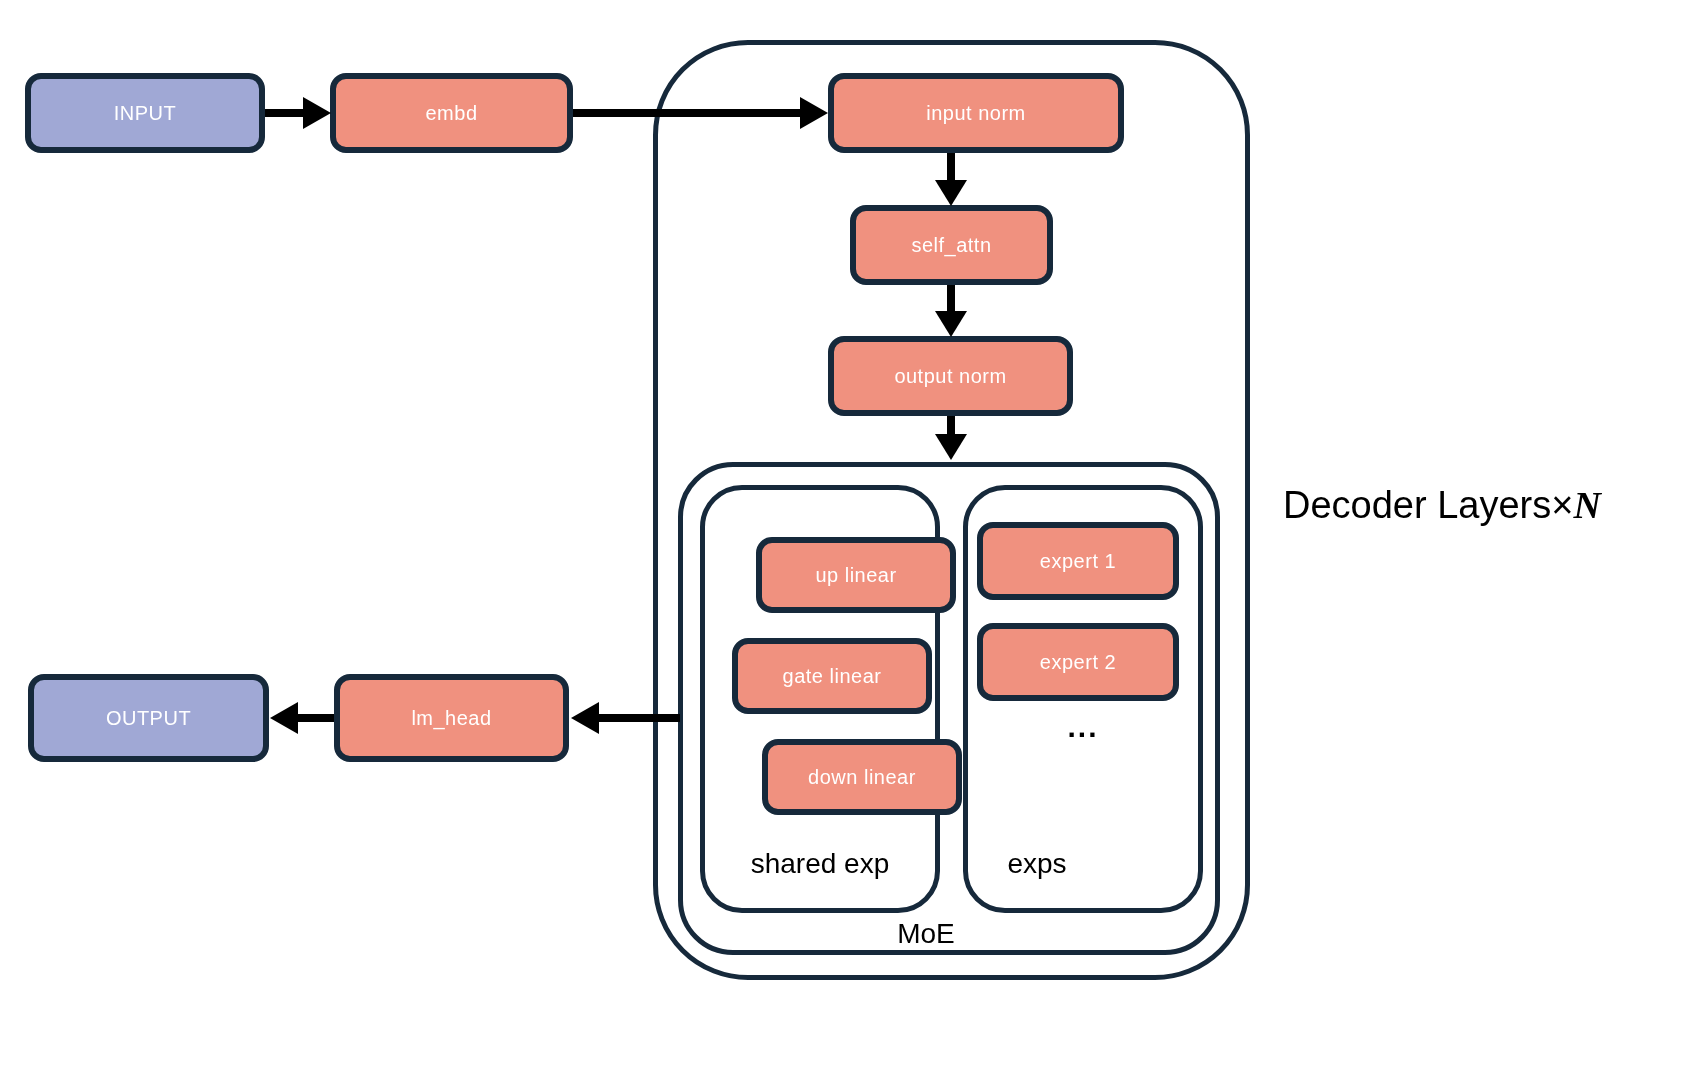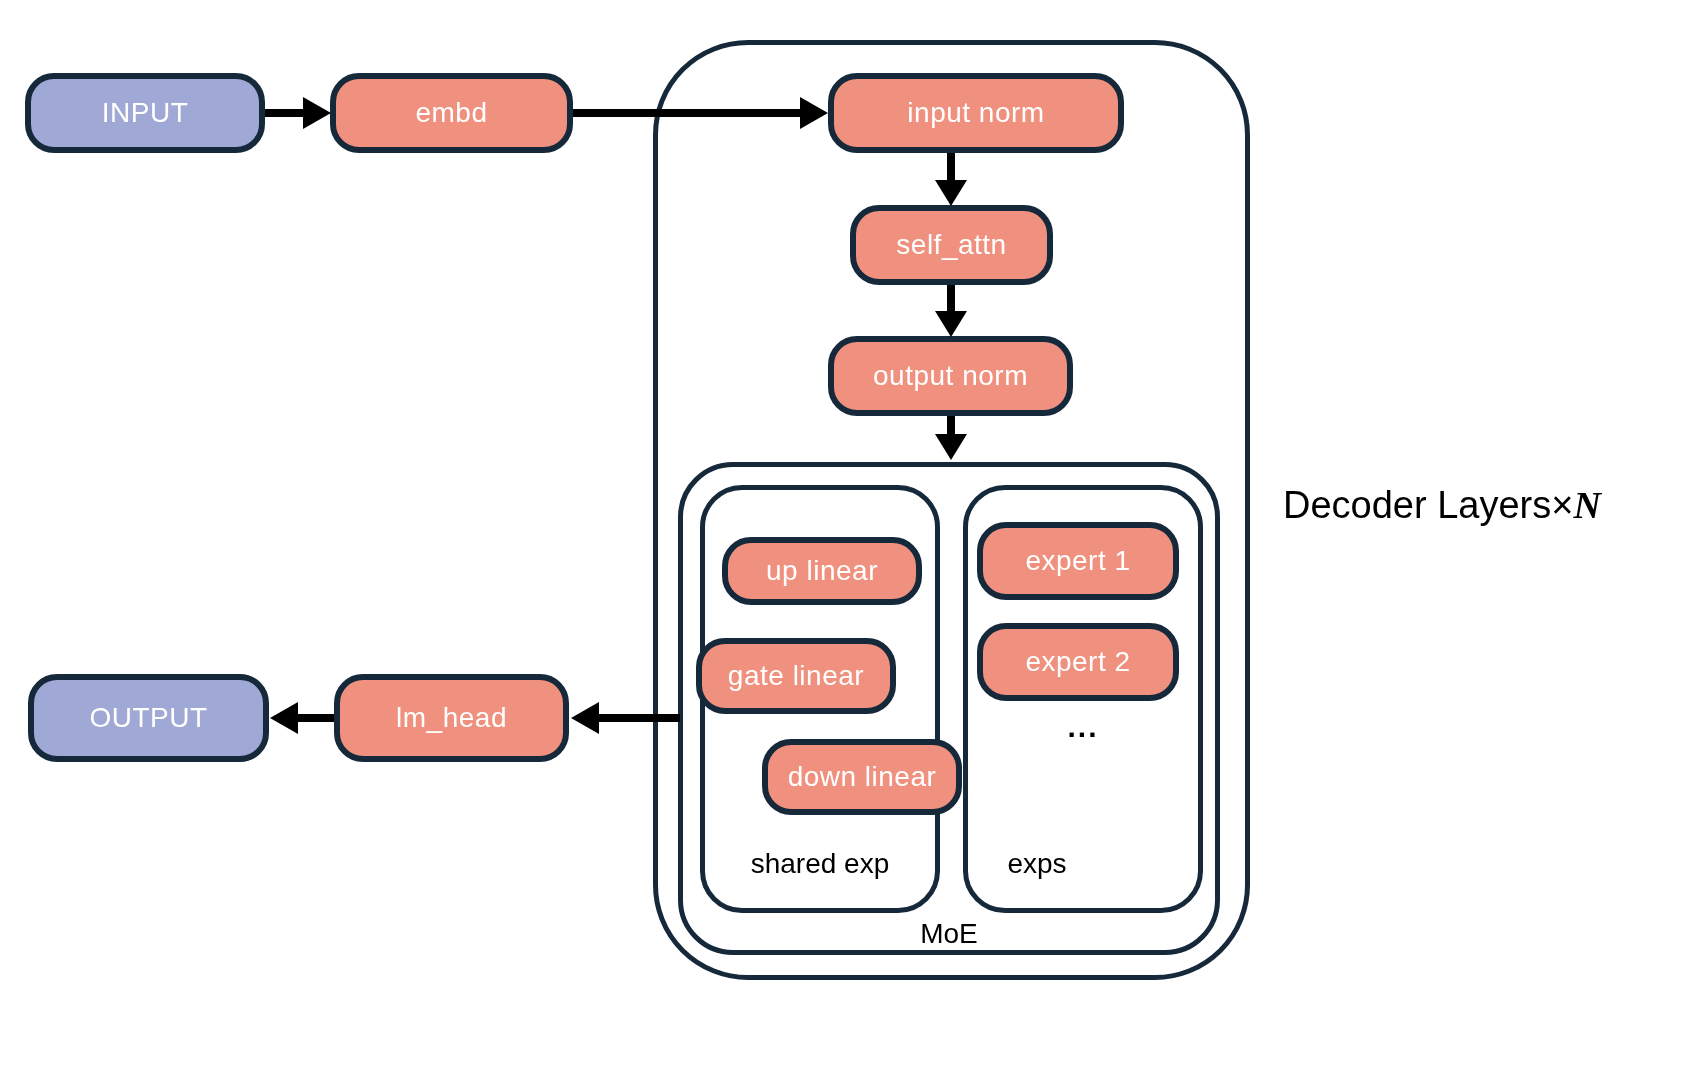--- a/index.html
+++ b/index.html
@@ -19,23 +19,23 @@
     height: 1068px;
     background: #FFFFFF;
     overflow: hidden;
   }
   .node {
     position: absolute;
     display: flex;
     align-items: center;
     justify-content: center;
     border: 6px solid var(--border);
-    border-radius: 29px;
+    border-radius: 16px;
     color: var(--node-text);
-    font-size: 28px;
+    font-size: 20px;
     letter-spacing: 0.5px;
     background: var(--node-fill);
   }
   .io { background: var(--io-fill); }
   .container {
     position: absolute;
     border: 5px solid var(--border);
     background: transparent;
   }
   .decoder-container { border-radius: 95px; }
@@ -110,38 +110,38 @@
   <div class="node io" style="left:28px; top:674px; width:241px; height:88px;">OUTPUT</div>
 
   <div class="node" style="left:334px; top:674px; width:235px; height:88px;">lm_head</div>
 
   <div class="node" style="left:828px; top:73px; width:296px; height:80px;">input norm</div>
 
   <div class="node" style="left:850px; top:205px; width:203px; height:80px;">self_attn</div>
 
   <div class="node" style="left:828px; top:336px; width:245px; height:80px;">output norm</div>
 
-  <div class="node" style="left:722px; top:537px; width:200px; height:68px;">up linear</div>
+  <div class="node" style="left:756px; top:537px; width:200px; height:76px;">up linear</div>
 
-  <div class="node" style="left:696px; top:638px; width:200px; height:76px;">gate linear</div>
+  <div class="node" style="left:732px; top:638px; width:200px; height:76px;">gate linear</div>
 
   <div class="node" style="left:762px; top:739px; width:200px; height:76px;">down linear</div>
 
   <div class="group-label" style="left:700px; top:848px; width:240px;">shared exp</div>
 
   <div class="node" style="left:977px; top:522px; width:202px; height:78px;">expert 1</div>
 
   <div class="node" style="left:977px; top:623px; width:202px; height:78px;">expert 2</div>
 
   <div class="ellipsis-label" style="left:963px; top:710px; width:240px;">...</div>
 
 
   <div class="group-label" style="left:917px; top:848px; width:240px;">exps</div>
 
-  <div class="group-label" style="left:678px; top:918px; width:542px;">MoE</div>
+  <div class="group-label" style="left:655px; top:918px; width:542px;">MoE</div>
 
   <div class="decoder-layers-label">
     <span>Decoder Layers×</span><span class="n-italic">N</span>
   </div>
 
   <div>
     <div class="hline" style="left:265px; top:109px; width:42px;"></div>
     <div class="head-right" style="left:303px; top:97px;"></div>
   </div>
 

